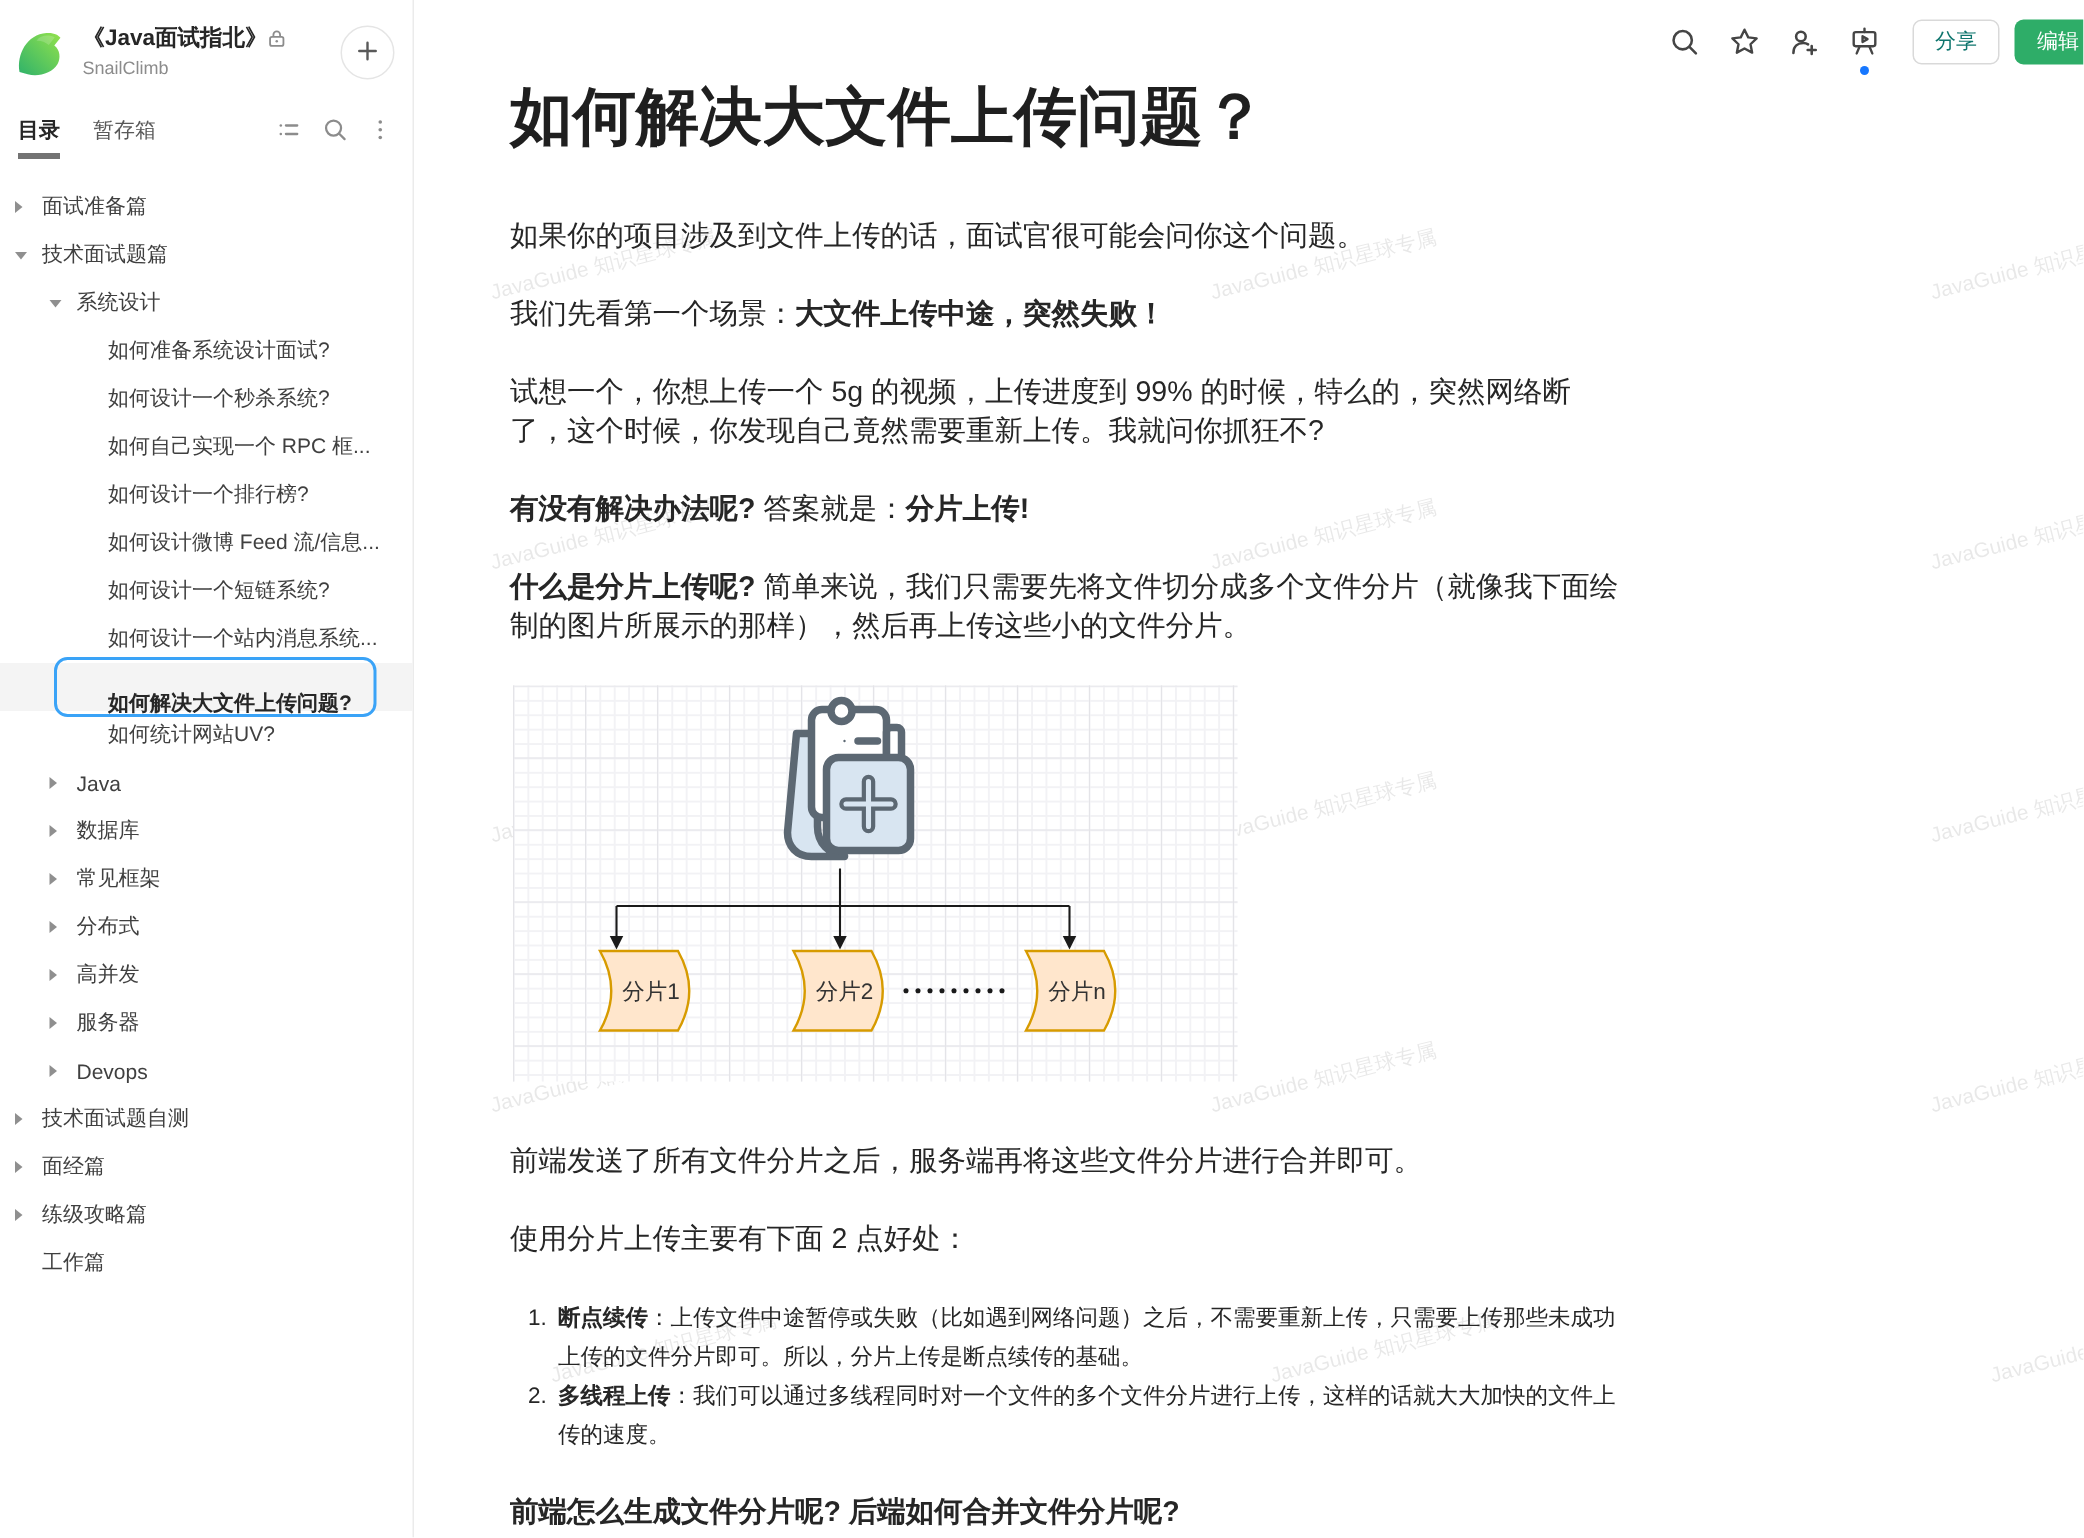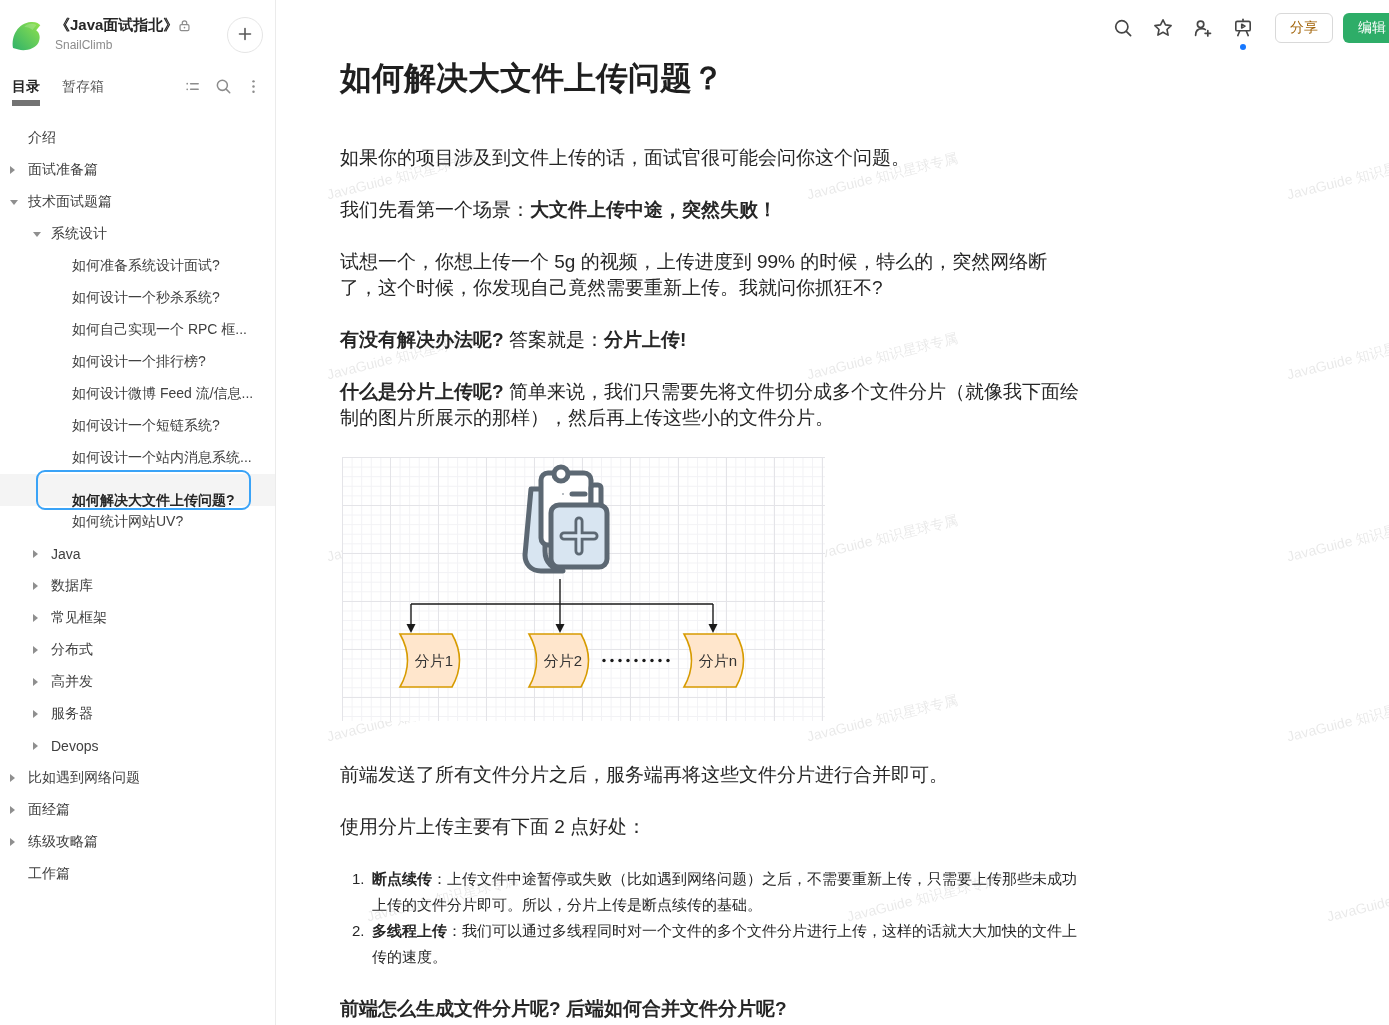--- a/index.html
+++ b/index.html
@@ -14,21 +14,21 @@
   .logo{width:36px;height:36px;flex:0 0 auto;margin-top:2px;}
   .bookmeta{flex:1;margin-left:11px;min-width:0;}
   .booktitle-row{display:flex;align-items:center;gap:0;}
   .booktitle{font-size:15px;font-weight:700;color:#262626;white-space:nowrap;}
   .lock{display:inline-flex;color:#8c8c8c;}
   .owner{font-size:12px;color:#8c8c8c;margin-top:3px;}
   .add-btn{width:36px;height:36px;border-radius:50%;border:1px solid #e5e5e5;background:#fff;
            display:flex;align-items:center;justify-content:center;cursor:pointer;flex:0 0 auto;margin-top:1px;padding:0;}
   .side-tabs{display:flex;align-items:center;height:40px;padding:0 14px 0 12px;margin-top:6px;}
   .tab{font-size:14px;color:#595959;margin-right:22px;height:40px;line-height:40px;cursor:pointer;box-sizing:border-box;}
-  .tab.active{color:#262626;font-weight:700;border-bottom:6px solid #737373;}
+  .tab.active{color:#262626;font-weight:700;border-bottom:4px solid #737373;}
   .tab-spacer{flex:1;}
   .ticon{display:inline-flex;color:#8c8c8c;margin-left:14px;cursor:pointer;}
   .side-items{margin-top:16px;}
   .side-row{position:relative;display:flex;align-items:center;height:32px;font-size:14px;color:#404040;cursor:pointer;}
   .side-row.lv1{padding-left:10px;}
   .side-row.lv2{padding-left:33px;}
   .side-row.lv3{padding-left:72px;text-align:center;}
   .arrow-slot{width:18px;display:flex;align-items:center;flex:0 0 auto;}
   .tri-r{width:0;height:0;border-left:5px solid #8f8f8f;border-top:4px solid transparent;border-bottom:4px solid transparent;}
   .tri-d{width:0;height:0;border-top:5px solid #8f8f8f;border-left:4px solid transparent;border-right:4px solid transparent;}
@@ -42,25 +42,25 @@
   .main{position:absolute;left:277px;top:0;right:0;bottom:0;overflow:hidden;background:#fff;}
   .watermarks{position:absolute;inset:0;z-index:0;pointer-events:none;}
   .wm{position:absolute;font-size:14px;color:#000;opacity:0.085;transform:rotate(-14deg);white-space:nowrap;}
 
   .toolbar{position:absolute;top:13px;right:-12px;display:flex;align-items:center;z-index:5;}
   .tb-icon{position:relative;width:32px;height:30px;display:flex;align-items:center;justify-content:center;
            color:#454545;cursor:pointer;margin:0 4px;}
   .tb-dot{position:absolute;left:50%;margin-left:-3px;top:31px;width:6px;height:6px;border-radius:50%;background:#1677ff;}
   .btn{height:30px;border-radius:6px;font-size:14px;display:flex;align-items:center;justify-content:center;
        cursor:pointer;box-sizing:border-box;}
-  .btn-share{width:58px;background:#fff;border:1px solid #d9d9d9;color:#a16207;margin:0 10px 0 12px;}
+  .btn-share{width:58px;background:#fff;border:1px solid #d9d9d9;color:#0f766e;margin:0 10px 0 12px;}
   .btn-edit{width:58px;background:#2ead68;border:none;color:#fff;}
 
   .article{position:relative;z-index:1;padding:56px 0 0 63px;width:745px;}
-  .article h1{font-size:32px;line-height:44px;font-weight:700;color:#1f1f1f;margin:0 0 45px 0;}
+  .article h1{font-size:42px;line-height:44px;font-weight:700;color:#1f1f1f;margin:0 0 45px 0;}
   .article p{font-size:19px;line-height:26px;margin:26px 0;color:#262626;}
   .b{font-weight:700;}
   .ol{margin:26px 0;}
   .oli{position:relative;padding-left:32px;font-size:15px;line-height:26px;color:#262626;}
   .oli .num{position:absolute;left:12px;}
 
   
   .diagram{margin:22px 0 41px 2px;width:483px;height:264px;
     background:
       linear-gradient(to right,#e4e4e8 1px,transparent 1px) 0 0 / 48px 48px,
@@ -135,24 +135,20 @@
         <svg width="15" height="17" viewBox="0 0 16 18" fill="currentColor">
           <circle cx="8" cy="3.5" r="1.3"></circle>
             <circle cx="8" cy="9" r="1.3"></circle>
             <circle cx="8" cy="14.5" r="1.3"></circle>
         </svg>
       </span>
     </div>
 
     <nav class="side-items">
         <div class="side-row lv1">
-          <span class="arrow-slot"></span>
-          <span class="side-label">介绍</span>
-        </div>
-        <div class="side-row lv1">
           <span class="arrow-slot">
             <span class="tri-r"></span>
           </span>
           <span class="side-label">面试准备篇</span>
         </div>
         <div class="side-row lv1">
           <span class="arrow-slot">
             <span class="tri-d"></span>
           </span>
           <span class="side-label">技术面试题篇</span>
@@ -229,21 +225,21 @@
         <div class="side-row lv2">
           <span class="arrow-slot">
             <span class="tri-r"></span>
           </span>
           <span class="side-label">Devops</span>
         </div>
         <div class="side-row lv1">
           <span class="arrow-slot">
             <span class="tri-r"></span>
           </span>
-          <span class="side-label">比如遇到网络问题</span>
+          <span class="side-label">技术面试题自测</span>
         </div>
         <div class="side-row lv1">
           <span class="arrow-slot">
             <span class="tri-r"></span>
           </span>
           <span class="side-label">面经篇</span>
         </div>
         <div class="side-row lv1">
           <span class="arrow-slot">
             <span class="tri-r"></span>

